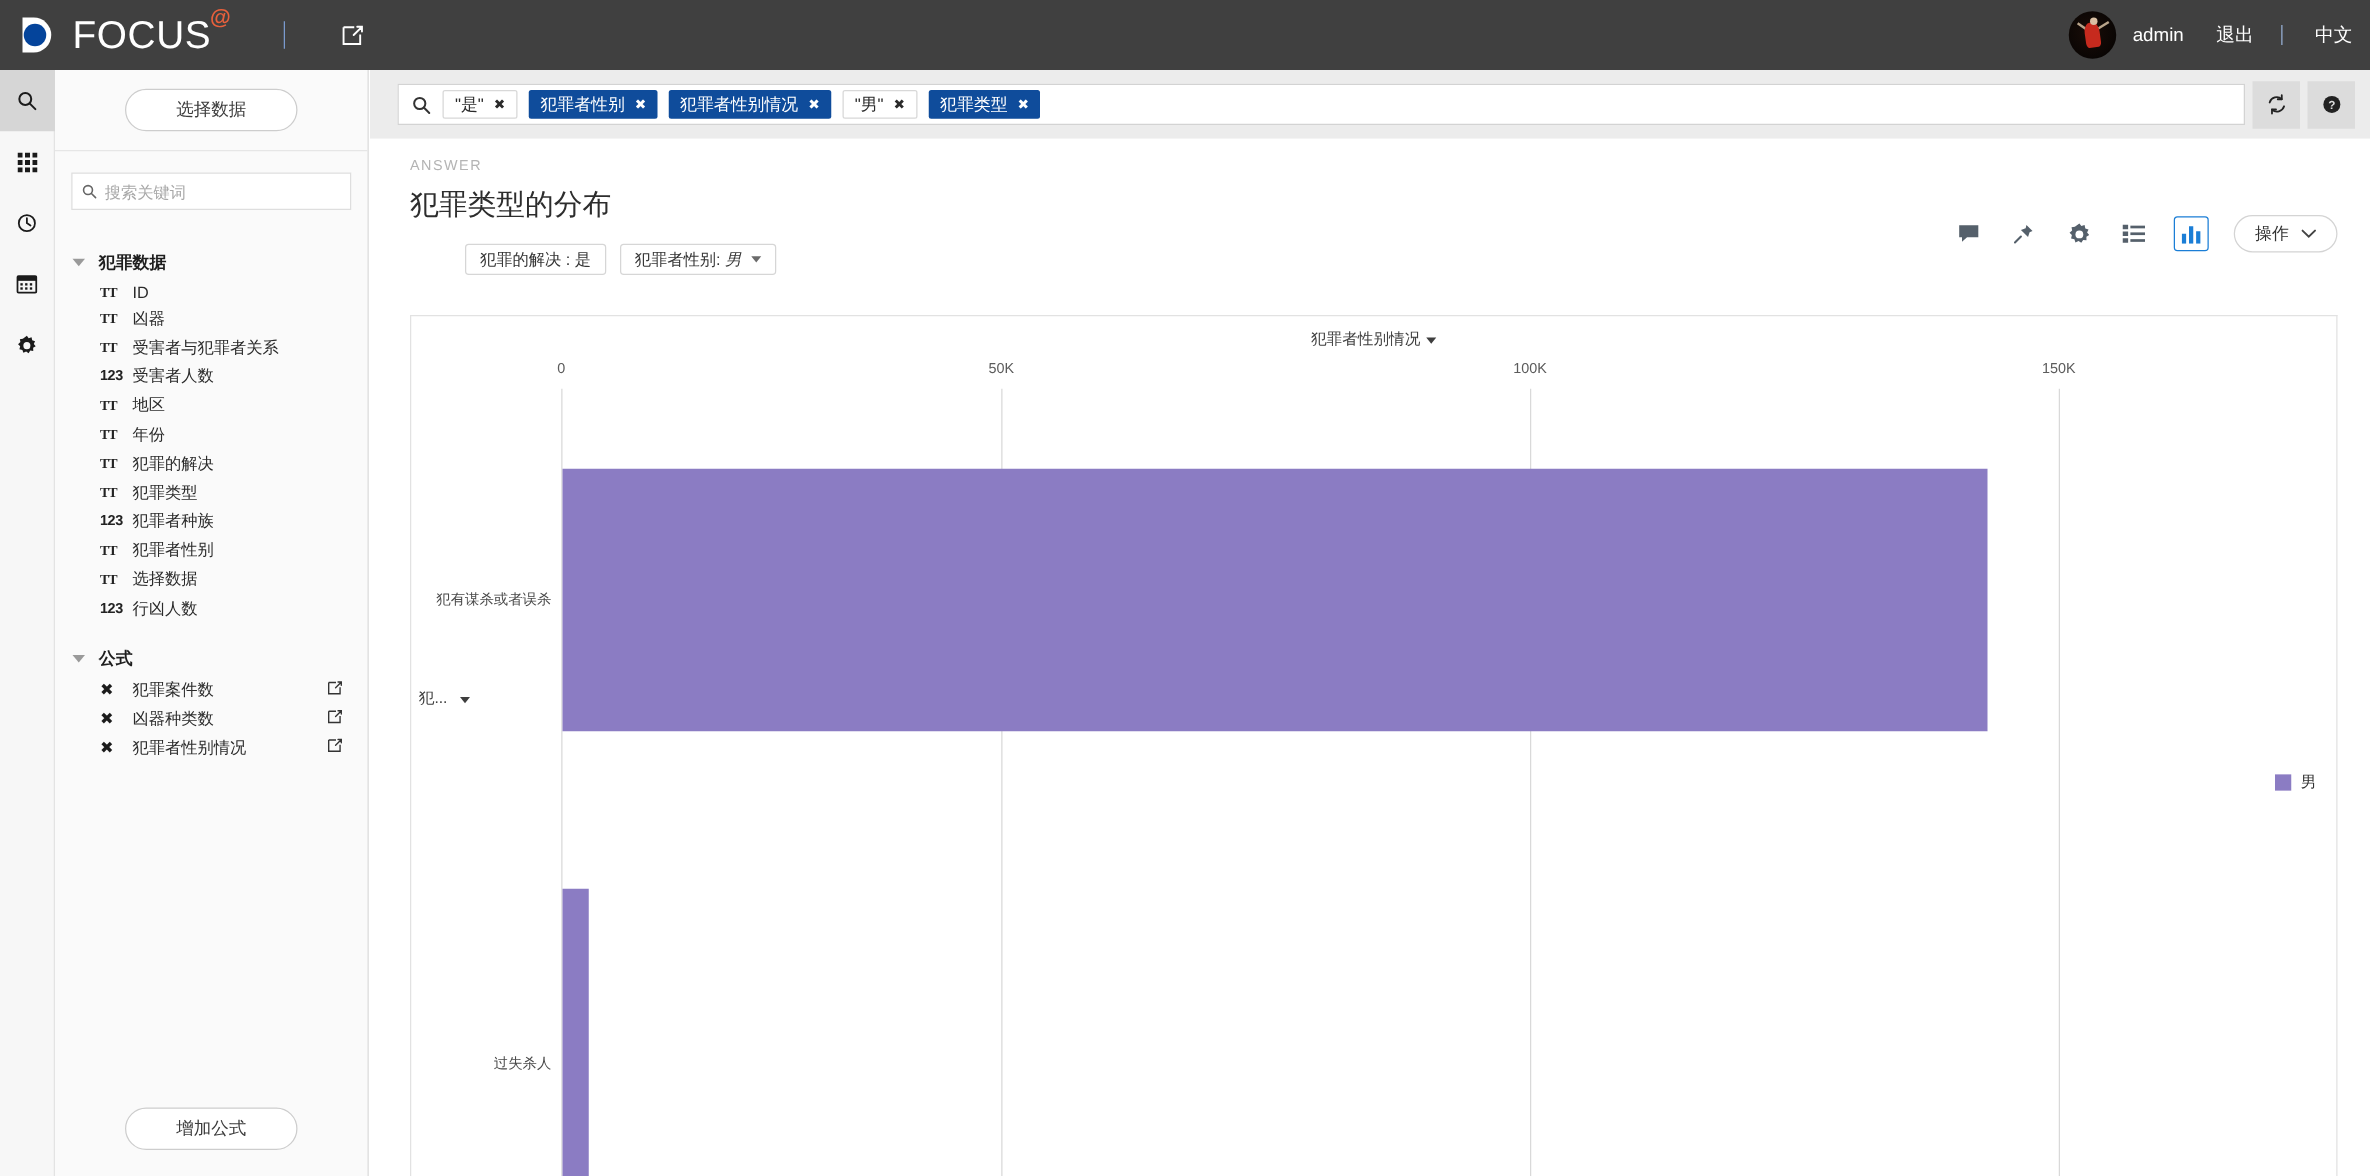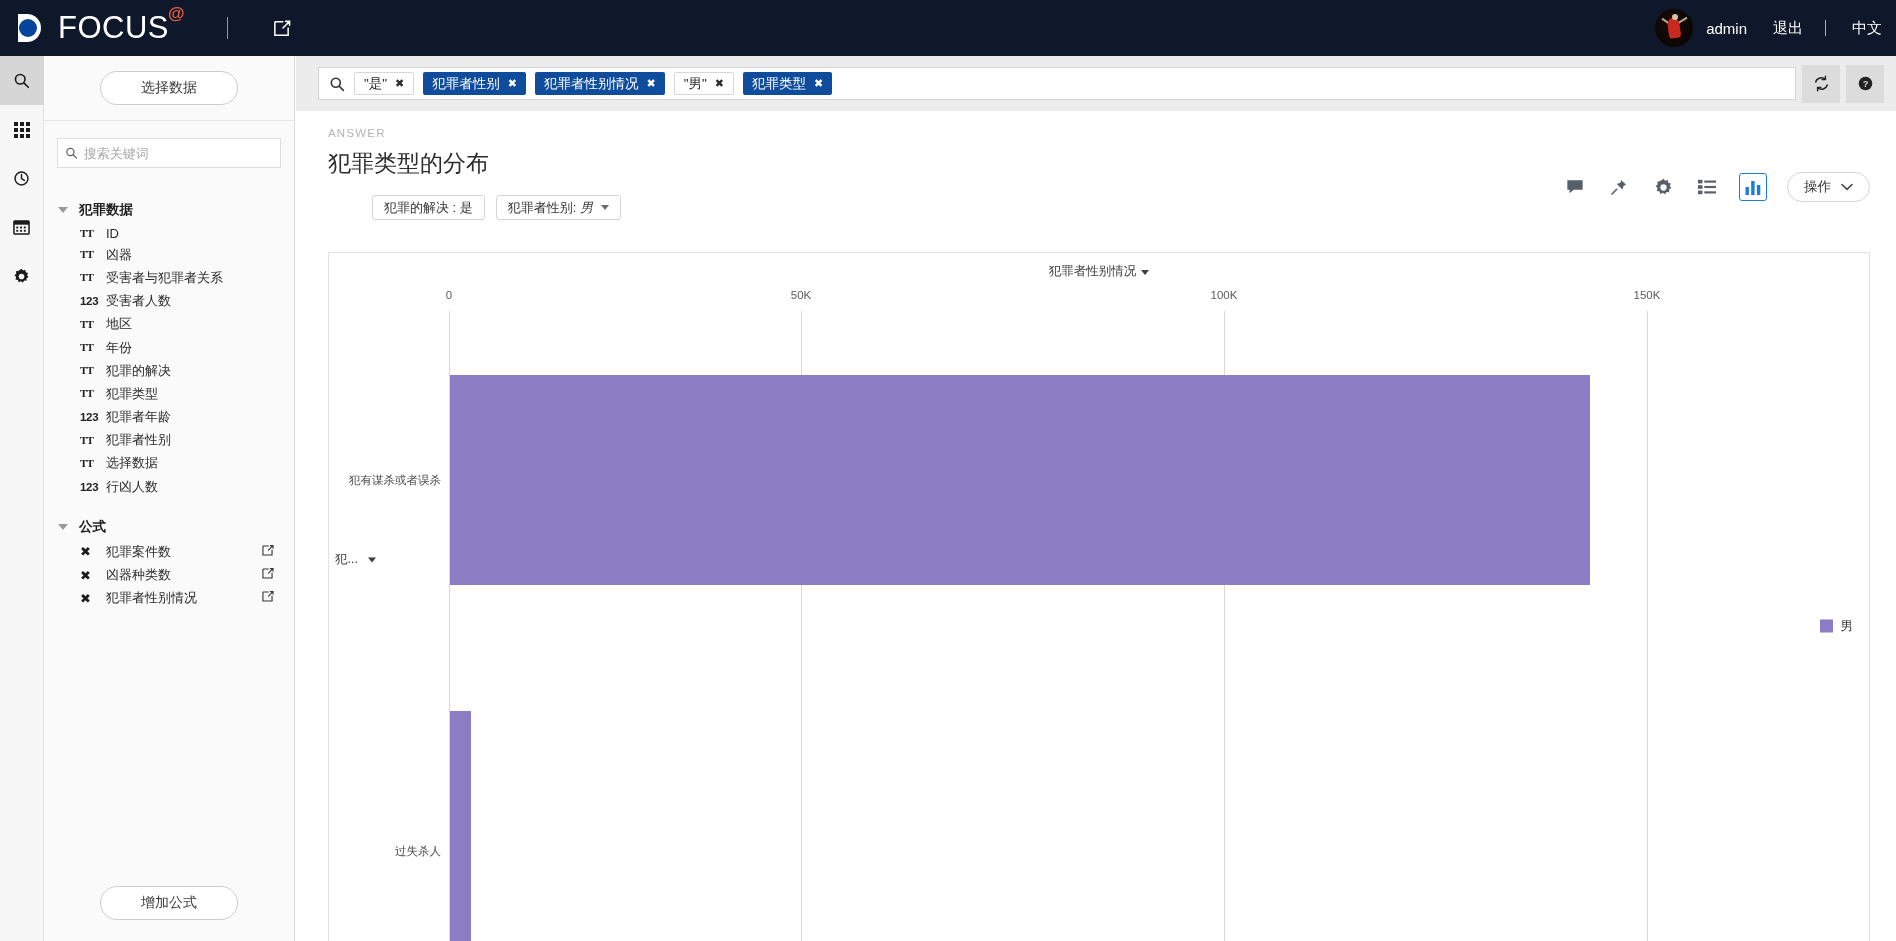--- a/index.html
+++ b/index.html
@@ -7,21 +7,21 @@
     width: 1896px; height: 941px;
     font-family: "Liberation Sans", "DejaVu Sans", sans-serif;
     background: #ffffff;
     overflow: hidden;
   }
   .app { position: relative; width: 1896px; height: 941px; }
 
   
   .topbar {
     position: absolute; top: 0; left: 0; width: 1896px; height: 56px;
-    background: #0f172a; display: flex; align-items: center;
+    background: #404040; display: flex; align-items: center;
   }
   .logo-wrap { display: flex; align-items: center; margin-left: 14px; }
   .logo-moon { width: 36px; height: 36px; position: relative; }
   .logo-moon svg { display: block; }
   .logo-text {
     color: #ffffff; font-size: 31px; letter-spacing: 0.5px;
     font-weight: 400; margin-left: 8px; position: relative;
   }
   .logo-at {
     color: #e8603c; font-size: 17px; position: absolute;
@@ -426,21 +426,21 @@
         <span class="ftype">
           <svg width="15" height="13" viewBox="0 0 16 14">
               <text x="0" y="11" font-size="12" font-family="Liberation Serif, serif" fill="#222">T</text>
               <text x="7" y="11" font-size="12" font-family="Liberation Serif, serif" fill="#222">T</text>
             </svg>
         </span>
         <span class="fname">犯罪类型</span>
       </div>
       <div class="field">
         <span class="ftype num">123</span>
-        <span class="fname">犯罪者年龄</span>
+        <span class="fname">犯罪者种族</span>
       </div>
       <div class="field">
         <span class="ftype">
           <svg width="15" height="13" viewBox="0 0 16 14">
               <text x="0" y="11" font-size="12" font-family="Liberation Serif, serif" fill="#222">T</text>
               <text x="7" y="11" font-size="12" font-family="Liberation Serif, serif" fill="#222">T</text>
             </svg>
         </span>
         <span class="fname">犯罪者性别</span>
       </div>

